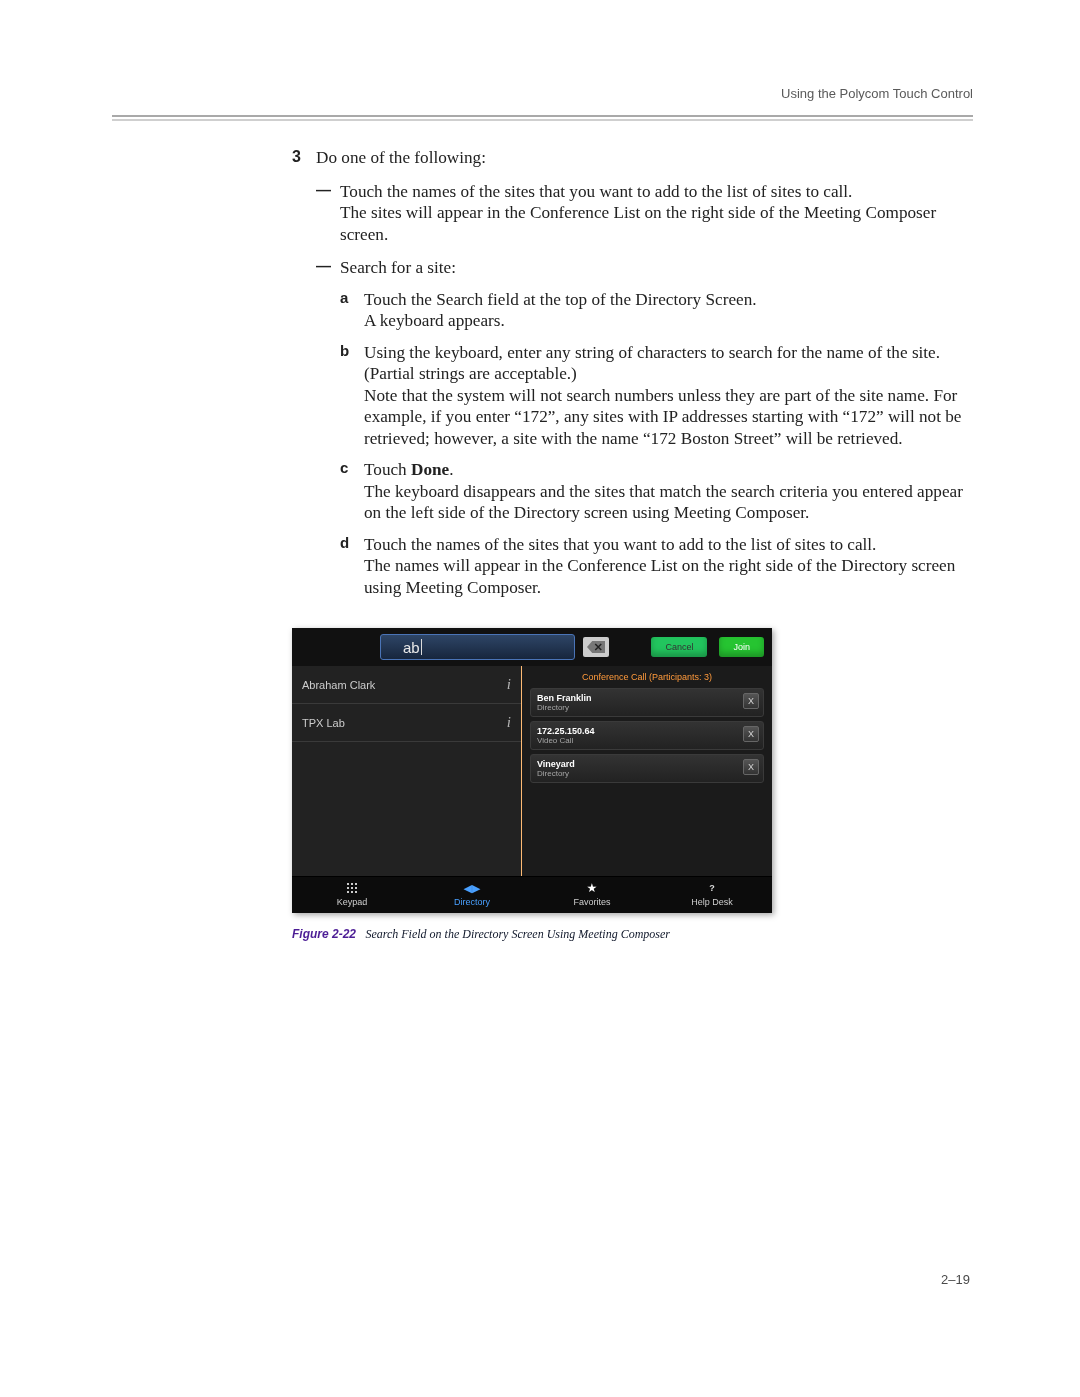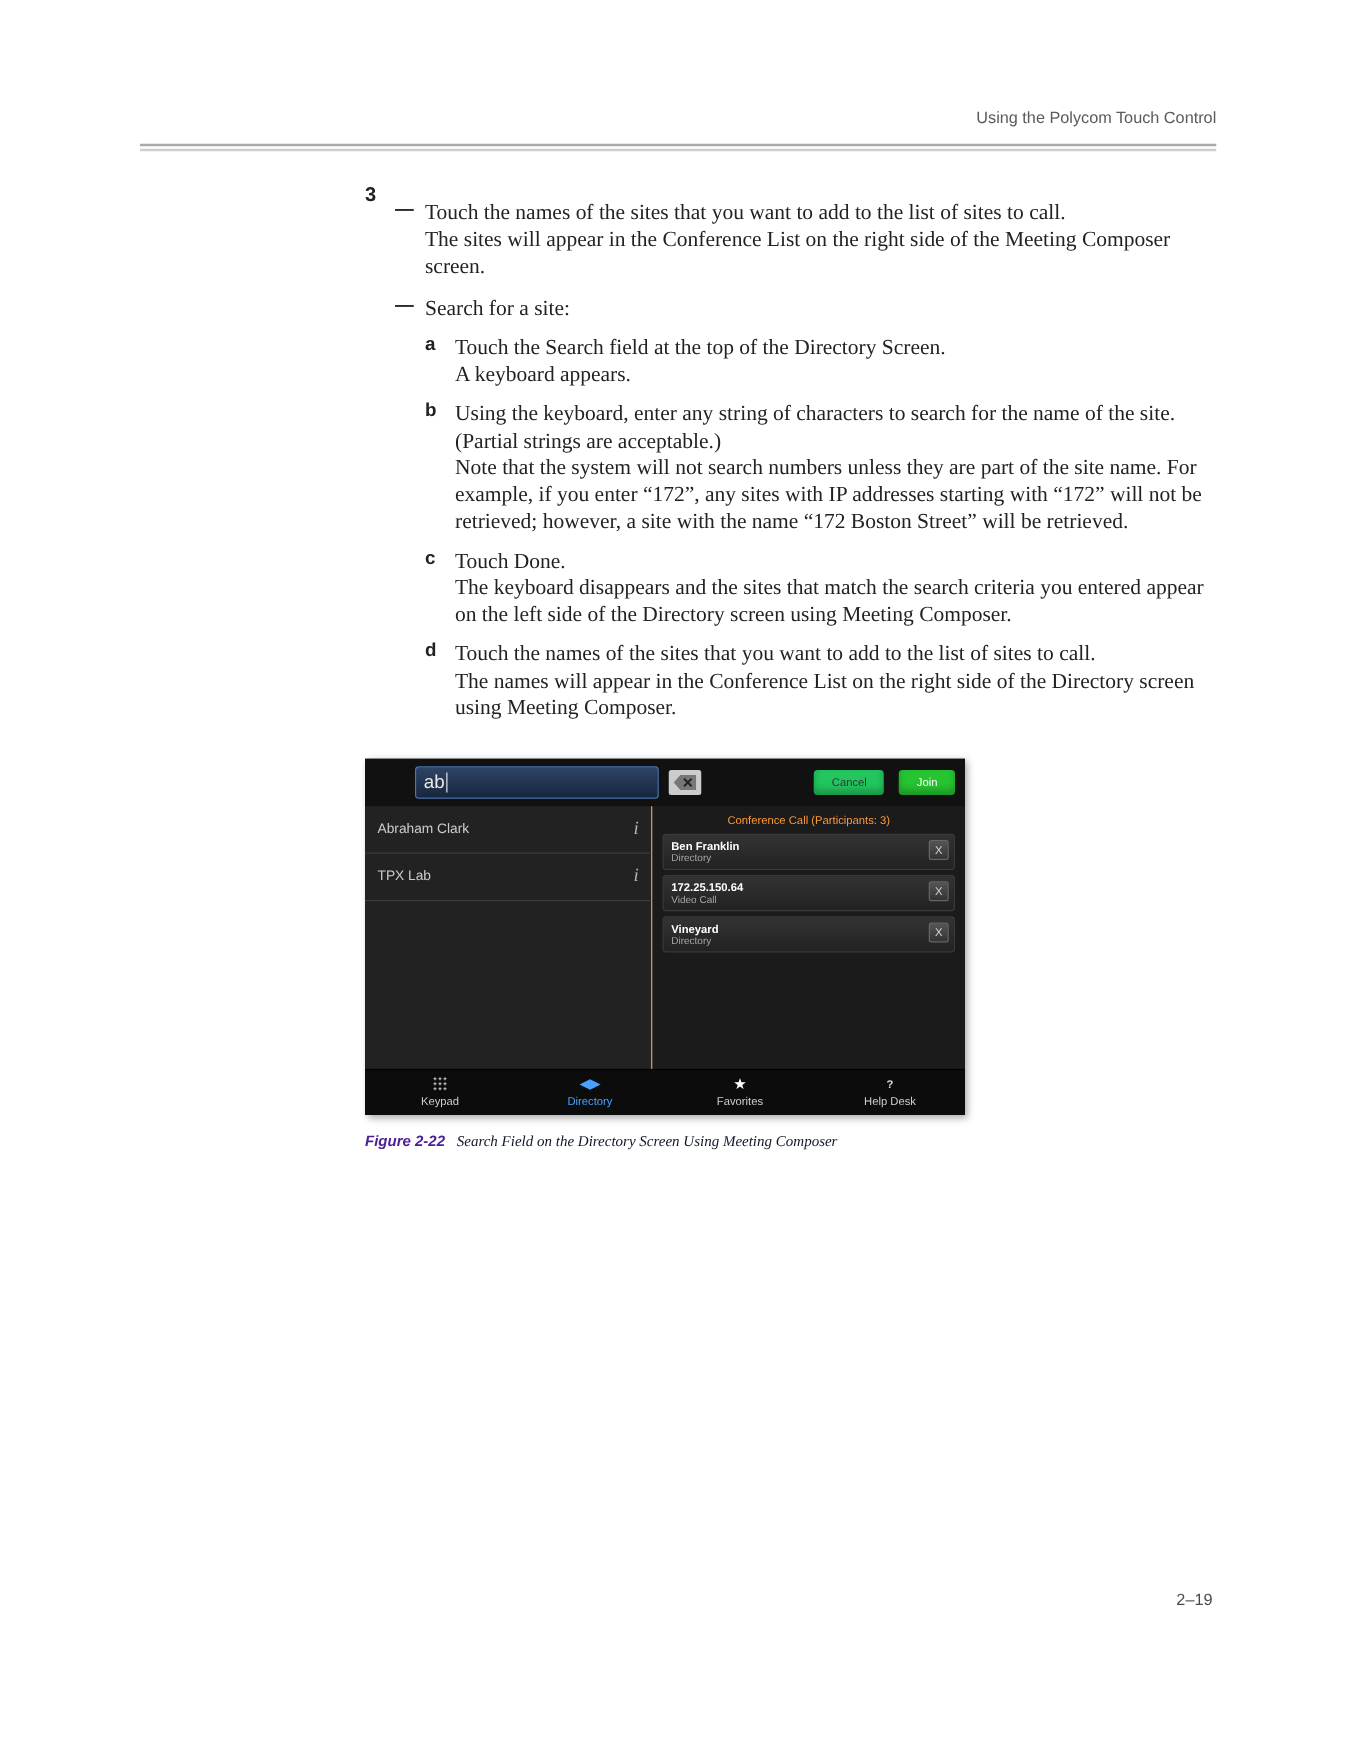--- a/index.html
+++ b/index.html
@@ -50,21 +50,21 @@
     font-size: 16px;
   }
   .step-body { flex: 1; }
   .dash-item { display: flex; margin-top: 12px; }
   .dash { width: 24px; flex: none; font-family: "Segoe UI", Arial, sans-serif; font-weight: 700; font-size: 15px;}
   .dash-body { flex: 1; }
   .paraspace { }
   .alpha-item { display: flex; margin-top: 10px; }
   .alpha { width: 24px; flex: none; font-family: "Segoe UI", "Helvetica Neue", Arial, sans-serif; font-weight: 700; font-size: 15px; }
   .alpha-body { flex: 1; }
-  .bold { font-weight: 400; }
+  .bold { font-weight: 700; }
 
   
   .figure {
     margin-top: 30px;
     margin-left: 180px;
     width: 480px;
   }
   .fig-shadow {
     box-shadow: 2px 2px 6px rgba(0,0,0,.35);
   }
@@ -83,24 +83,24 @@
     gap: 6px;
   }
   .search-wrap {
     width: 195px;
     height: 26px;
     border: 1px solid #4a74b7;
     border-radius: 3px;
     background: linear-gradient(#2e4566, #17263d);
     display: flex;
     align-items: center;
-    padding-left: 6px;
+    padding-left: 22px;
     color: #e9e9e9;
     font-size: 15px;
-    margin-left: 32px;
+    margin-left: 80px;
   }
   .cursor {
     width: 1px; height: 16px; background: #dcdcdc; margin-left: 1px;
   }
   .bkspace {
     width: 26px; height: 20px;
     background: #ccc;
     border-radius: 2px;
     display:flex; align-items:center; justify-content:center;
     margin-left: 2px;
@@ -184,20 +184,21 @@
 
 <div class="page">
   <div class="header-title">Using the Polycom Touch Control</div>
   <hr class="rule1">
   <hr class="rule2">
 
   <div class="content">
     <div class="step">
       <div class="step-num">3</div>
       <div class="step-body">
+        <div>Do one of the following:</div>
 
         <div class="dash-item">
           <div class="dash">—</div>
           <div class="dash-body">
             <div>Touch the names of the sites that you want to add to the list of sites to call.</div>
             <div class="paraspace">The sites will appear in the Conference List on the right side of the Meeting Composer screen.</div>
           </div>
         </div>
 
         <div class="dash-item">

